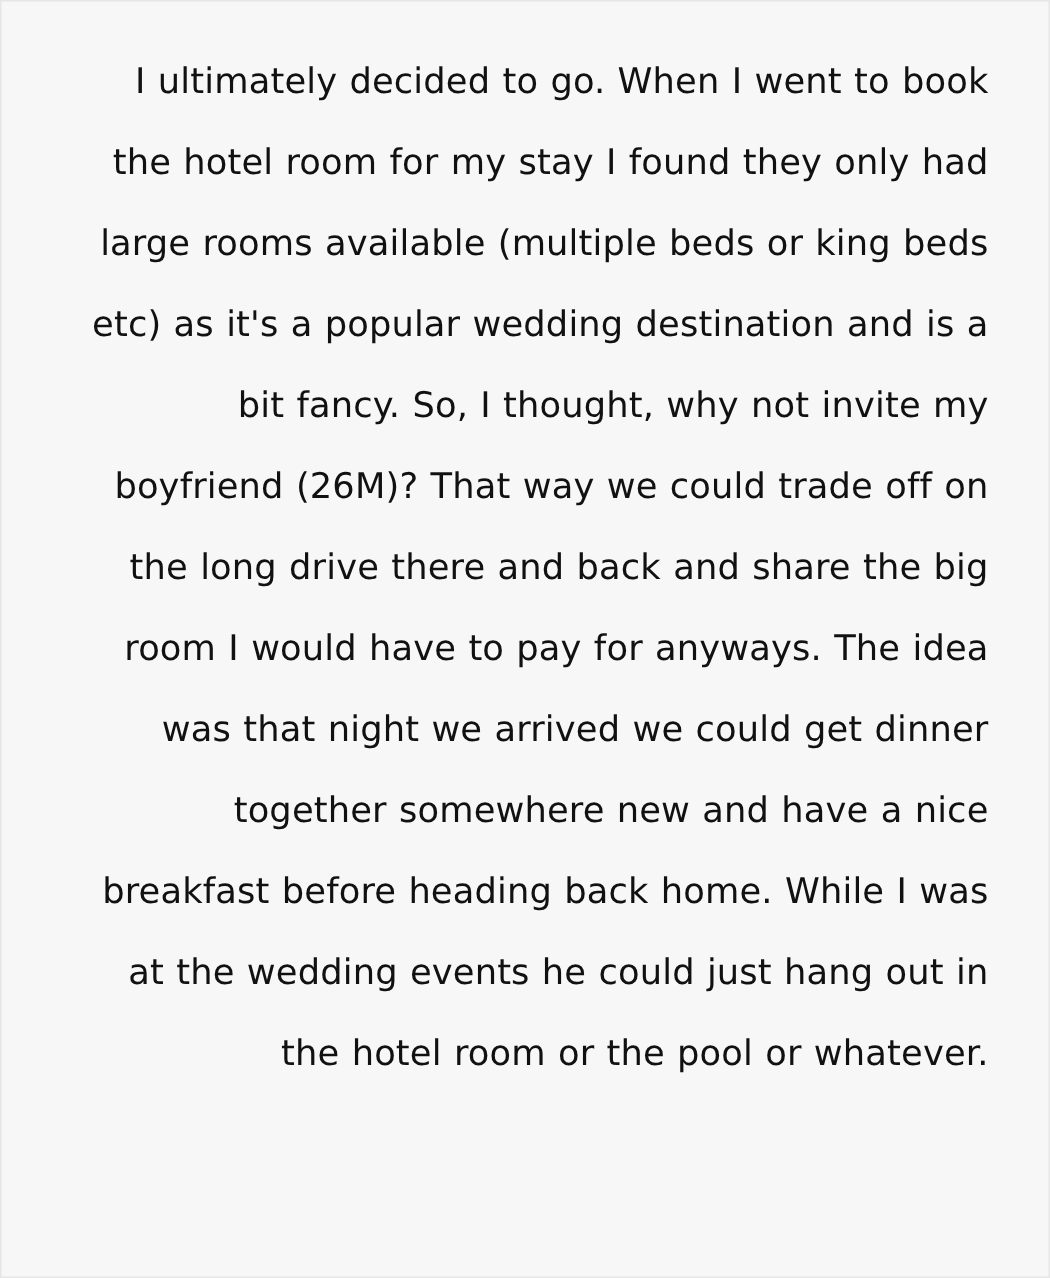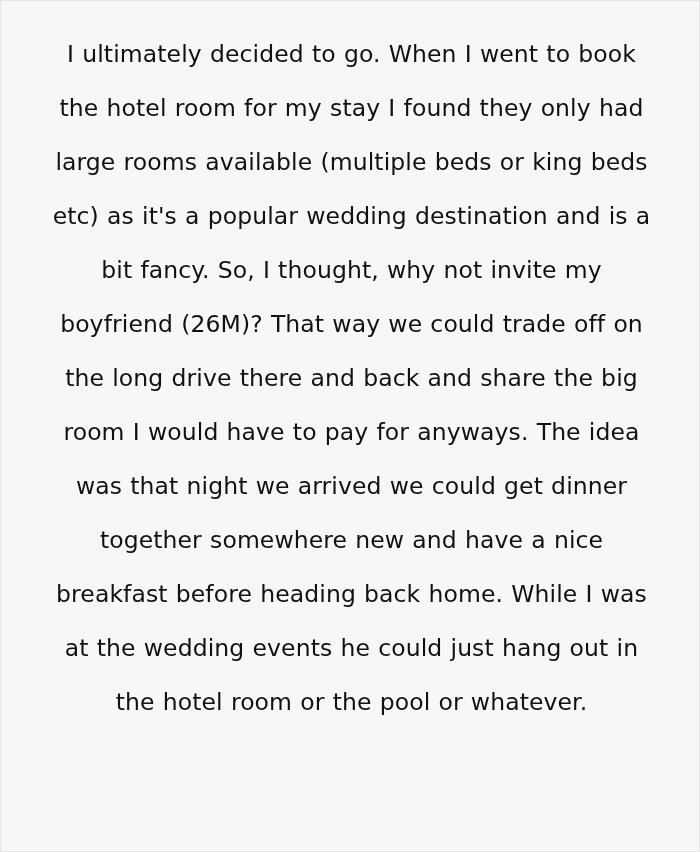--- a/index.html
+++ b/index.html
@@ -28,21 +28,21 @@
     width: 700px;
     padding: 26px 40px 24px 43px;
   }
   .story-paragraph {
     margin: 0;
     color: #111111;
     font-size: 23.5px;
     line-height: 54px;
     letter-spacing: 0.1px;
     word-spacing: 0.6px;
-    text-align: center;
+    text-align: right;
     font-weight: 400;
   }
 </style>
 </head>
 <body>
 
 <div class="page">
   <div class="text-block">
     <p class="story-paragraph">I ultimately decided to go. When I went to book the hotel room for my stay I found they only had large rooms available (multiple beds or king beds etc) as it's a popular wedding destination and is a bit fancy. So, I thought, why not invite my boyfriend (26M)? That way we could trade off on the long drive there and back and share the big room I would have to pay for anyways. The idea was that night we arrived we could get dinner together somewhere new and have a nice breakfast before heading back home. While I was at the wedding events he could just hang out in the hotel room or the pool or whatever.</p>
   </div>

